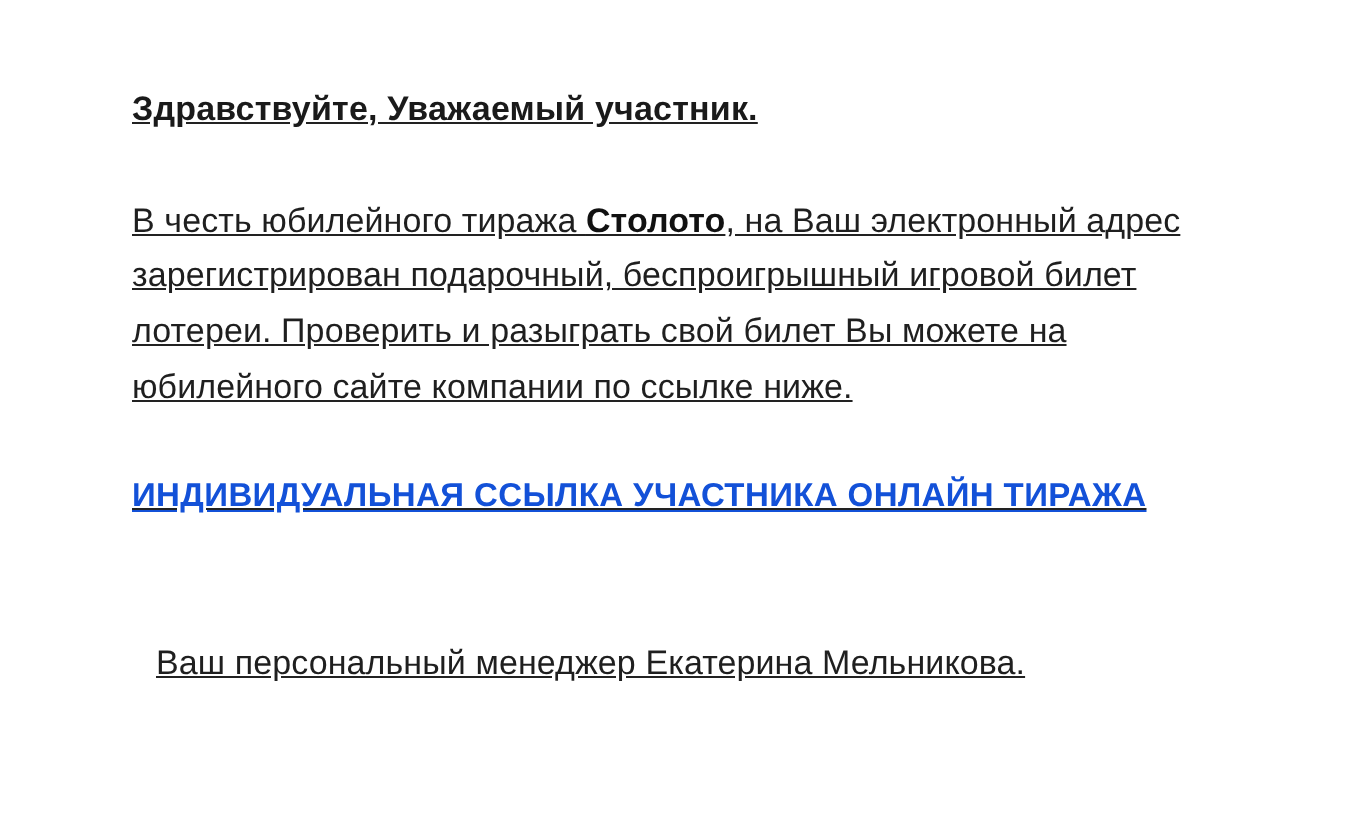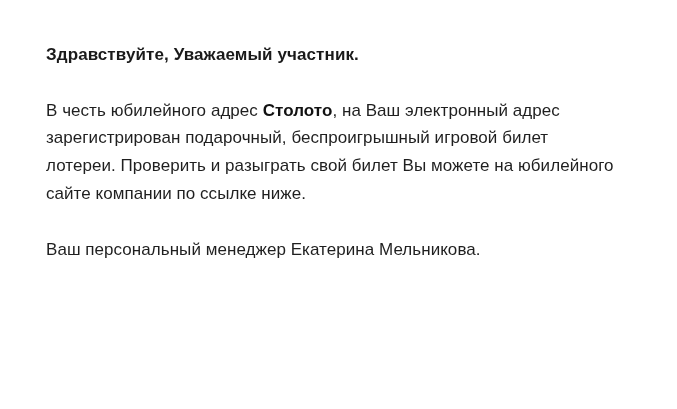--- a/index.html
+++ b/index.html
@@ -12,21 +12,22 @@
     background: #ffffff;
     font-family: "Liberation Sans", sans-serif;
     color: #222222;
     overflow: hidden;
   }
   .page {
     position: relative;
     width: 677px;
     height: 409px;
     box-sizing: border-box;
-    padding: 44px 56px 0 46px;
+    padding: 44px 56px 0 66px;
+    text-decoration: underline;
   }
   .greeting {
     font-size: 17px;
     font-weight: bold;
     color: #1a1a1a;
     line-height: 1.35;
     margin: 0 0 30px 0;
     letter-spacing: 0.1px;
   }
   .body-text {
@@ -54,31 +55,34 @@
     text-underline-offset: 2px;
     line-height: 1.45;
     letter-spacing: 0.2px;
     cursor: pointer;
     display: inline;
   }
   .signature {
     font-size: 17px;
     line-height: 1.5;
     color: #1f1f1f;
-    margin: 0;
+    margin: 12px;
     letter-spacing: 0.05px;
   }
 </style>
 </head>
 <body>
 
 <div class="page">
 
   <p class="greeting">Здравствуйте, Уважаемый участник.</p>
 
   <p class="body-text">
-    <span>В честь юбилейного адрес </span><span class="brand">Столото</span><span>, на Ваш электронный адрес зарегистрирован подарочный, беспроигрышный игровой билет лотереи. Проверить и разыграть свой билет Вы можете на юбилейного сайте компании по ссылке ниже.</span>
+    <span>В честь юбилейного тиража </span><span class="brand">Столото</span><span>, на Ваш электронный адрес зарегистрирован подарочный, беспроигрышный игровой билет лотереи. Проверить и разыграть свой билет Вы можете на юбилейного сайте компании по ссылке ниже.</span>
   </p>
 
+  <div class="link-block">
+    <a class="cta-link" href="#">ИНДИВИДУАЛЬНАЯ ССЫЛКА УЧАСТНИКА ОНЛАЙН ТИРАЖА</a>
+  </div>
 
   <p class="signature">Ваш персональный менеджер Екатерина Мельникова.</p>
 
 </div>
 
 </body></html>

